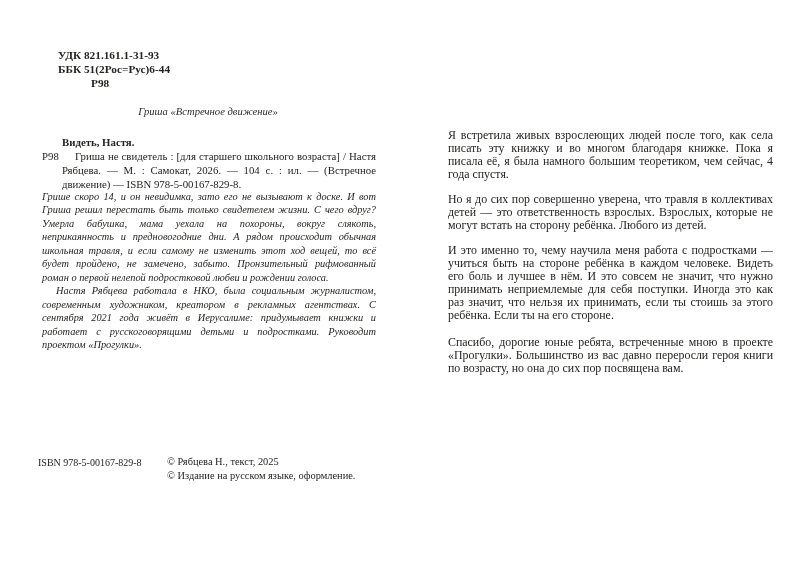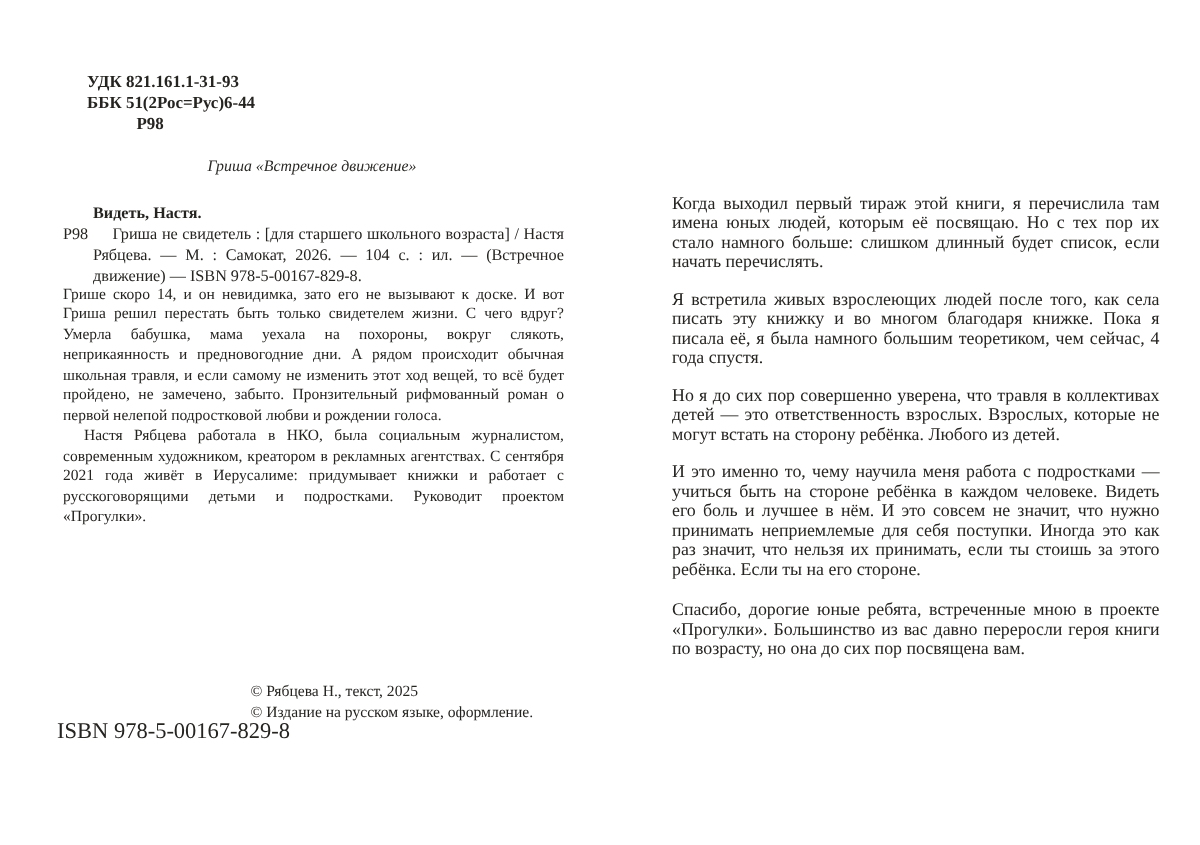--- a/index.html
+++ b/index.html
@@ -20,24 +20,24 @@
 
   .series-line{left:40px;top:106px;width:336px;text-align:center;
     font-style:italic;font-size:10.6px;color:#2c2a27;}
 
   .biblio{left:42px;top:135px;width:334px;font-size:10.8px;line-height:14px;}
   .biblio-author{margin:0 0 0 20px;font-weight:bold;}
   .biblio-desc{position:relative;margin:0 0 0 20px;text-indent:13px;text-align:justify;}
   .biblio-code{position:absolute;left:-20px;top:0;text-indent:0;}
 
   .annotation{left:42px;top:190px;width:334px;font-size:10.35px;line-height:13.45px;text-align:justify;}
-  .annotation p{margin:0;}
+  .annotation p{margin:0;font-style:italic;}
   .annotation p.indent{text-indent:14px;}
 
-  .isbn-line{left:38px;top:480px;font-size:15px;text-align:right;}
+  .isbn-line{left:38px;top:457px;font-size:10px;text-align:right;}
 
   .copyright{left:167px;top:455px;font-size:10.4px;line-height:14.2px;}
   .copyright .cr-line{margin:0;}
   .copyright .cr-indent{margin-left:12px;}
 
   
   .foreword{left:448px;top:129px;width:325px;font-size:11.9px;line-height:12.9px;text-align:justify;}
   .foreword p{margin:0 0 12.5px 0;}
   .foreword p:last-child{margin-bottom:0;margin-top:14px;}
 </style>
@@ -59,18 +59,17 @@
 </div>
 
 <div class="abs isbn-line">ISBN 978-5-00167-829-8</div>
 
 <div class="abs copyright">
   <p class="cr-line">© Рябцева Н., текст, 2025</p>
   <p class="cr-line">© Издание на русском языке, оформление.</p>
 </div>
 
 <div class="abs foreword">
-  <p>Когда выходил первый тираж этой книги, я перечислила там имена юных людей, которым её посвящаю. Но с тех пор их стало намного больше: слишком длинный будет список, если начать перечислять.</p>
   <p>Я встретила живых взрослеющих людей после того, как села писать эту книжку и во многом благодаря книжке. Пока я писала её, я была намного большим теоретиком, чем сейчас, 4 года спустя.</p>
   <p>Но я до сих пор совершенно уверена, что травля в коллективах детей — это ответственность взрослых. Взрослых, которые не могут встать на сторону ребёнка. Любого из детей.</p>
   <p>И это именно то, чему научила меня работа с подростками — учиться быть на стороне ребёнка в каждом человеке. Видеть его боль и лучшее в нём. И это совсем не значит, что нужно принимать неприемлемые для себя поступки. Иногда это как раз значит, что нельзя их принимать, если ты стоишь за этого ребёнка. Если ты на его стороне.</p>
   <p>Спасибо, дорогие юные ребята, встреченные мною в проекте «Прогулки». Большинство из вас давно переросли героя книги по возрасту, но она до сих пор посвящена вам.</p>
 </div>
 
 </body></html>

